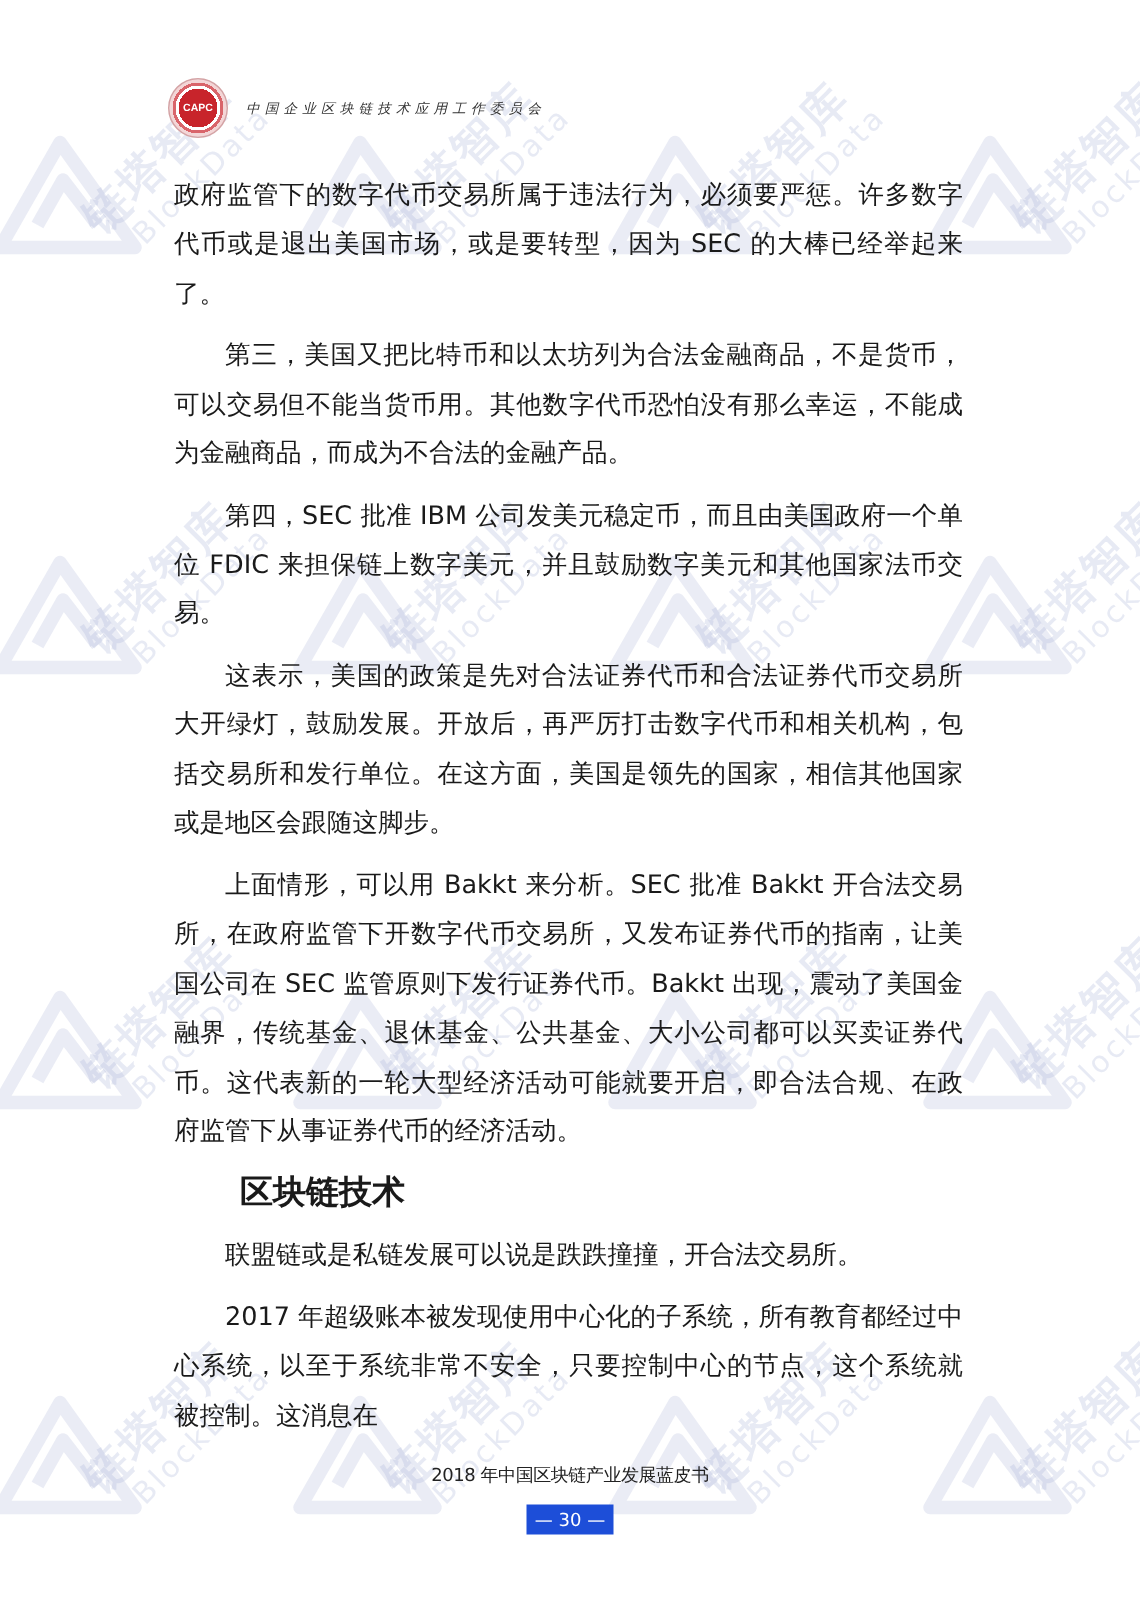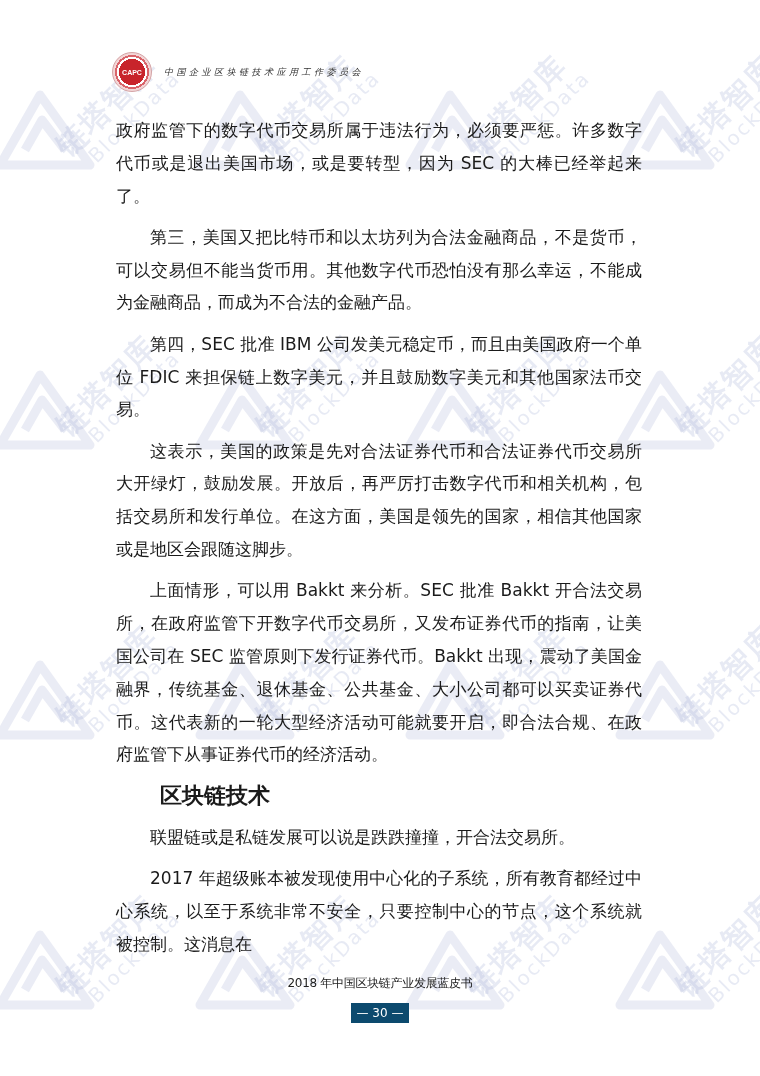--- a/index.html
+++ b/index.html
@@ -43,21 +43,21 @@
   .content p { margin: 0 0 8.5px 0; text-indent: 2em; }
   .content p.noindent { text-indent: 0; }
   .content h3 {
     font-size: 22px; font-weight: bold; margin: 0 0 8.5px 0; text-indent: 2em; line-height: 32.8px;
   }
 
   .footer { position: absolute; left: 0; width: 760px; top: 975px; text-align: center; z-index: 1; }
   .footer-title { font-size: 12px; color: #222; letter-spacing: -0.3px; }
   .page-badge {
     display: inline-block; margin-top: 11px; width: 58px; height: 20px; line-height: 20px;
-    background: #0c4a6e; color: #ffffff; font-size: 12px;
+    background: #1d4ed8; color: #ffffff; font-size: 12px;
   }
 </style>
 </head>
 <body>
 
 <div class="watermarks" id="wm-layer">
     <div class="wm" style="left: -20px; top: -10px;">
       <svg width="200" height="200">
         <path d="M20 175 L60 105 L110 175 Z M45 160 L62 130 L85 160" fill="none" stroke="rgba(170,180,215,0.25)" stroke-width="9" stroke-linejoin="round"></path>
       </svg>

